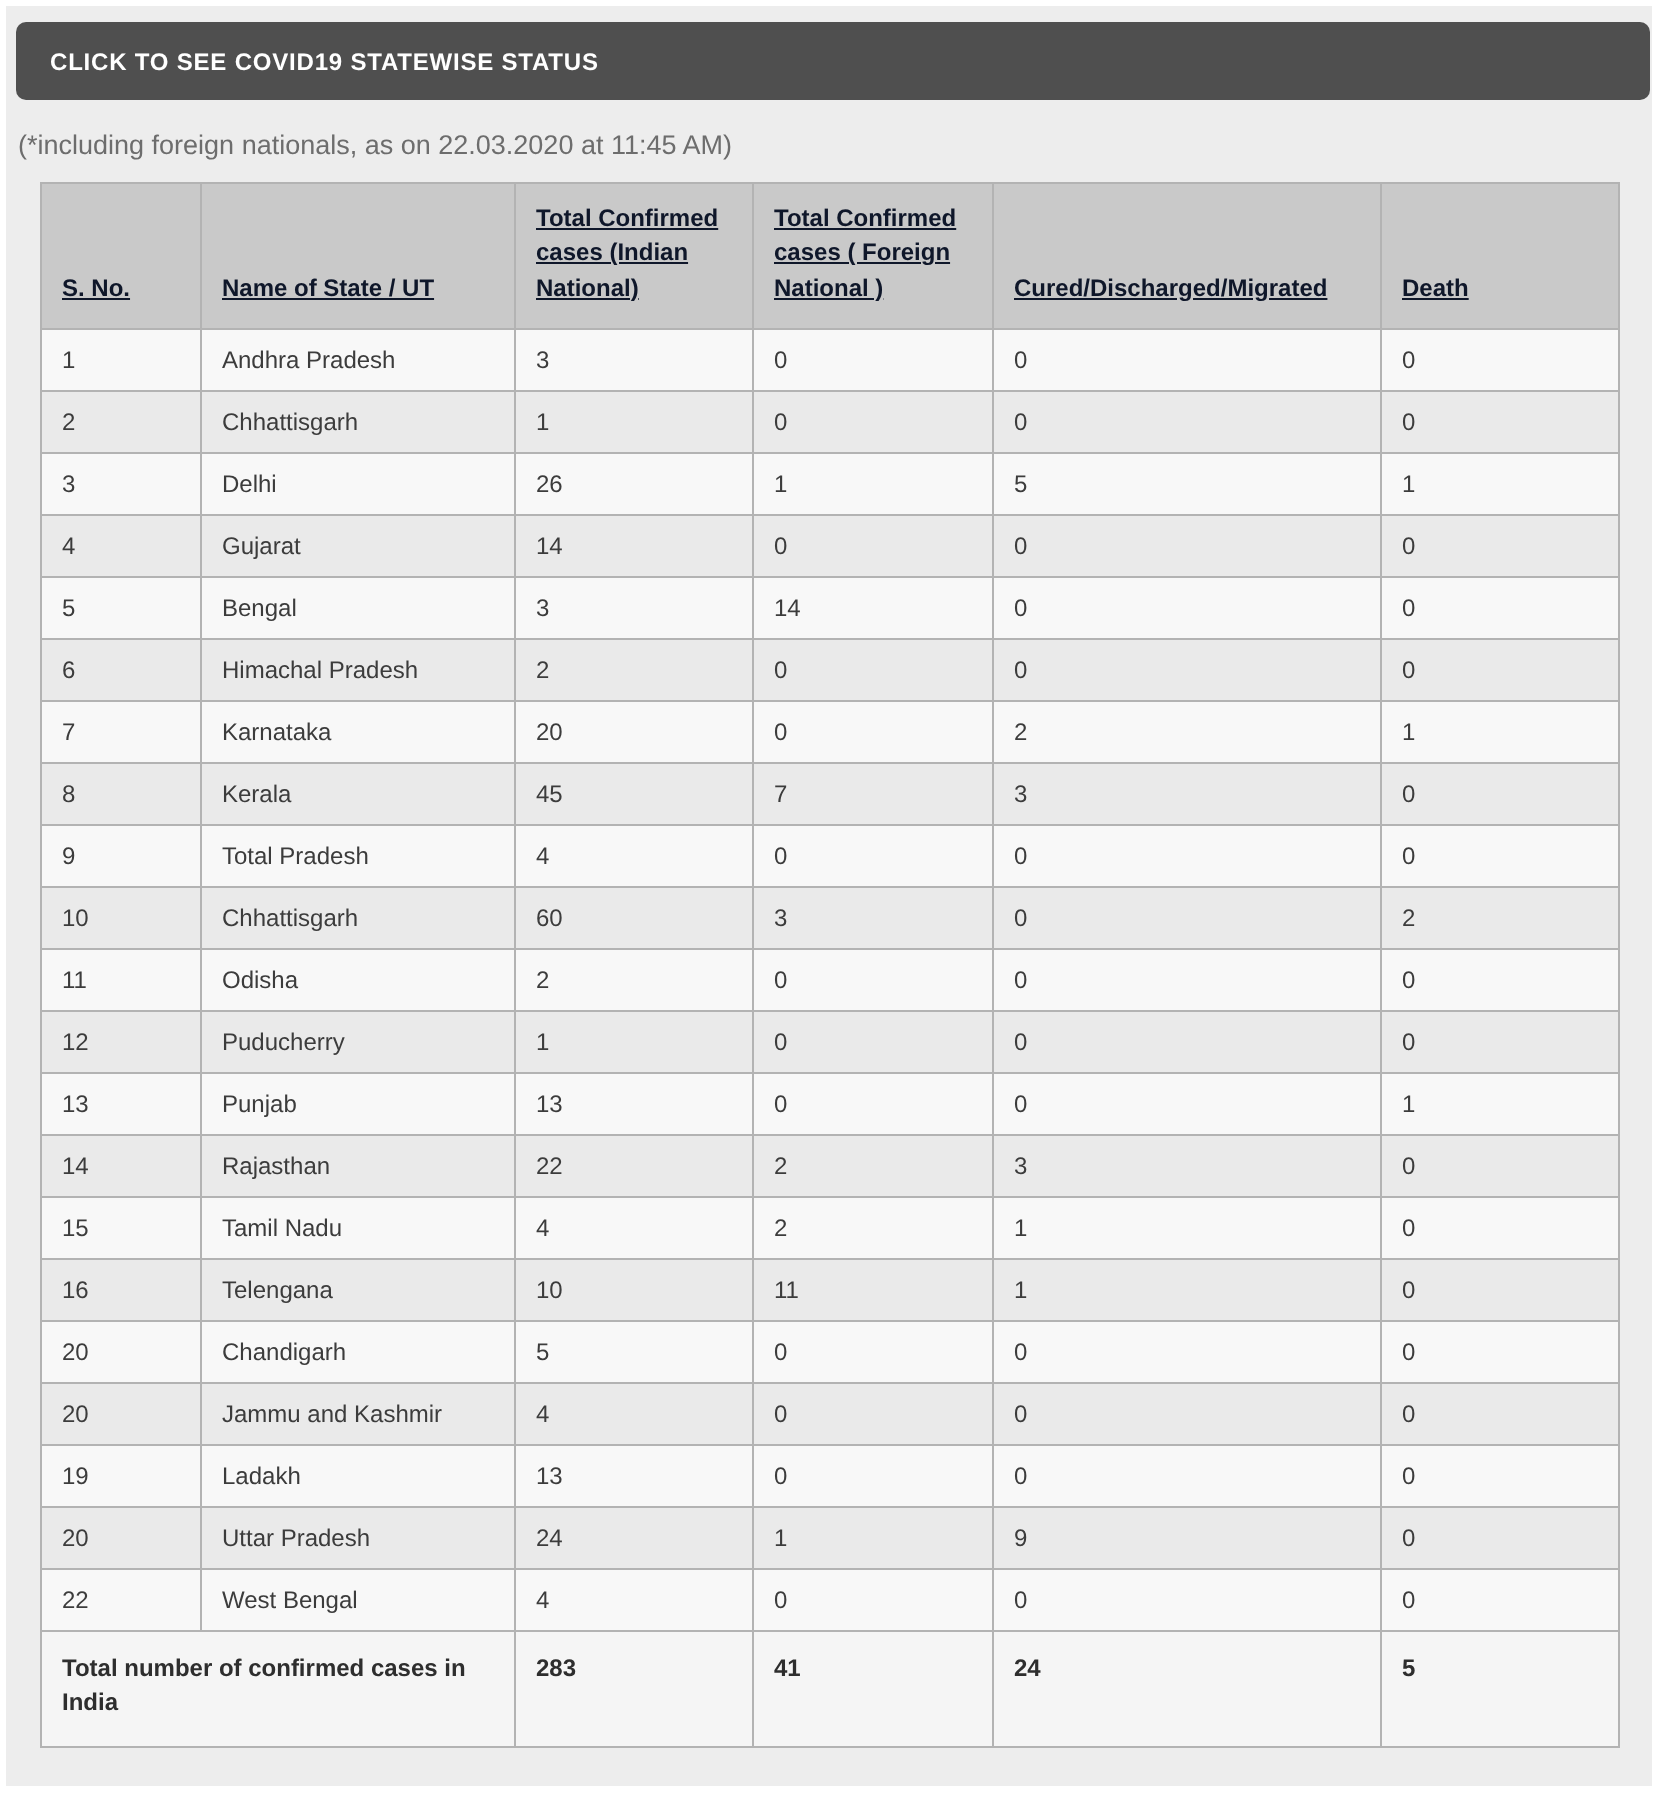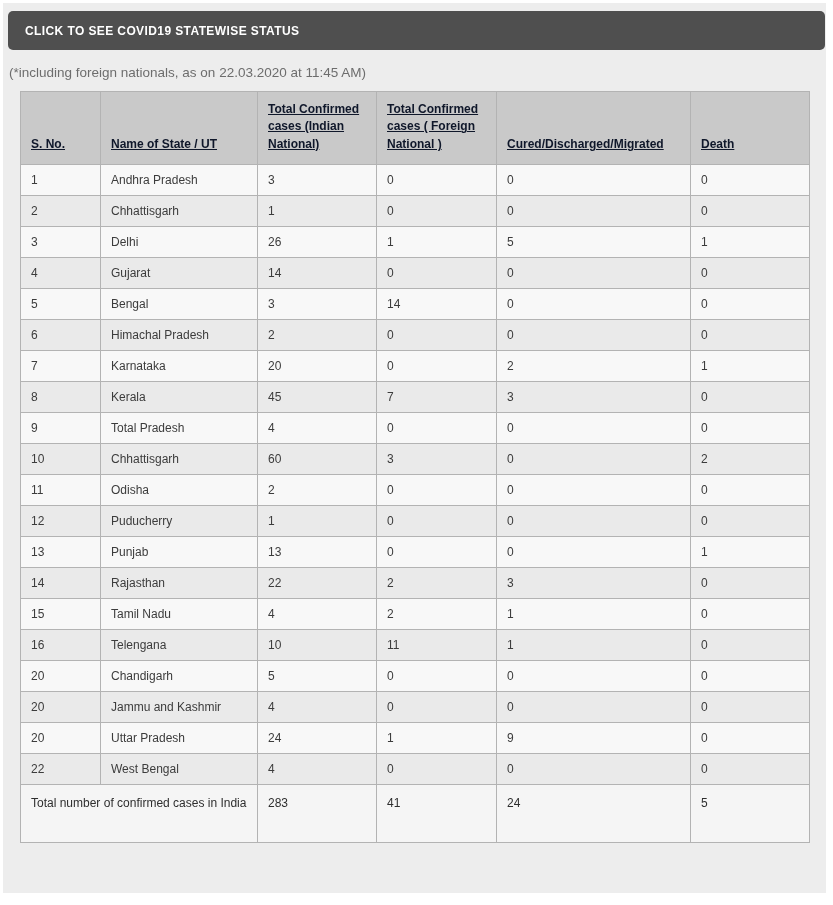--- a/index.html
+++ b/index.html
@@ -63,21 +63,21 @@
     padding: 8px 10px;
     height: 31px;
     vertical-align: middle;
     line-height: 1.1;
   }
   table.covid-table tbody tr:nth-child(odd)  { background: #f8f8f8; }
   table.covid-table tbody tr:nth-child(even) { background: #eaeaea; }
   table.covid-table tfoot td {
     background: #f5f5f5;
     color: #2e2e2e;
-    font-weight: 400;
+    font-weight: 700;
     vertical-align: top;
     padding: 10px 10px;
     height: 58px;
     line-height: 1.4;
   }
 </style>
 </head>
 <body>
 
 <div class="panel">
@@ -244,20 +244,28 @@
         </tr>
         <tr>
           <td>20</td>
           <td>Jammu and Kashmir</td>
           <td>4</td>
           <td>0</td>
           <td>0</td>
           <td>0</td>
         </tr>
         <tr>
+          <td>19</td>
+          <td>Ladakh</td>
+          <td>13</td>
+          <td>0</td>
+          <td>0</td>
+          <td>0</td>
+        </tr>
+        <tr>
           <td>20</td>
           <td>Uttar Pradesh</td>
           <td>24</td>
           <td>1</td>
           <td>9</td>
           <td>0</td>
         </tr>
         <tr>
           <td>22</td>
           <td>West Bengal</td>

